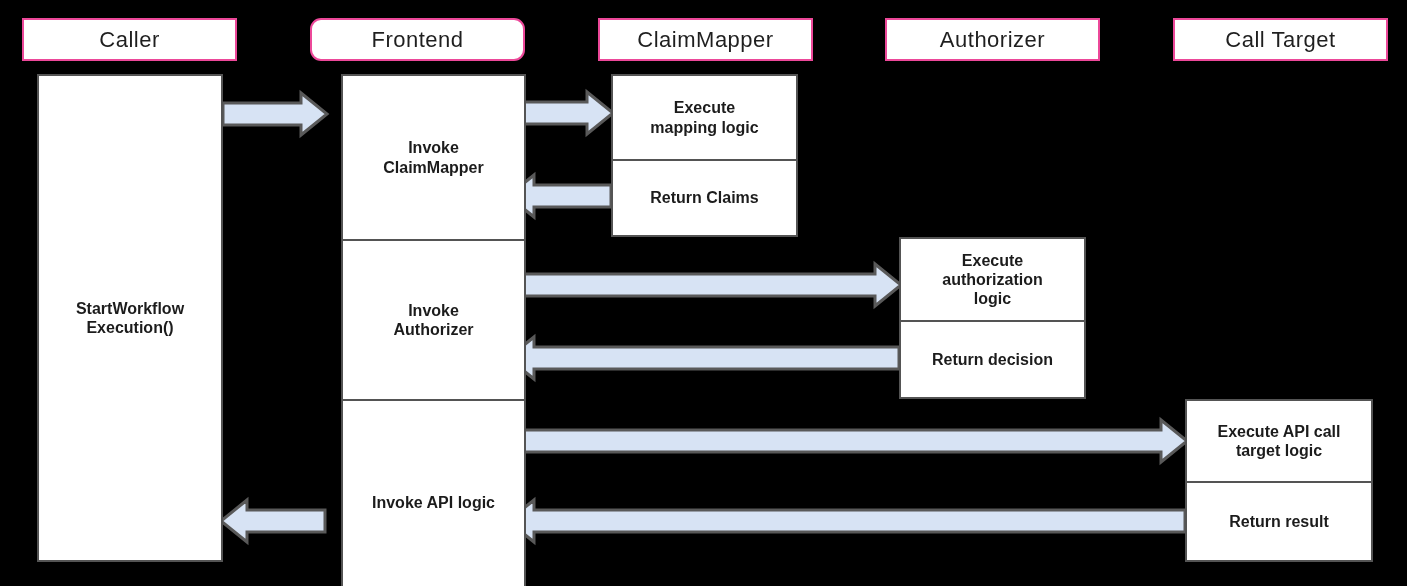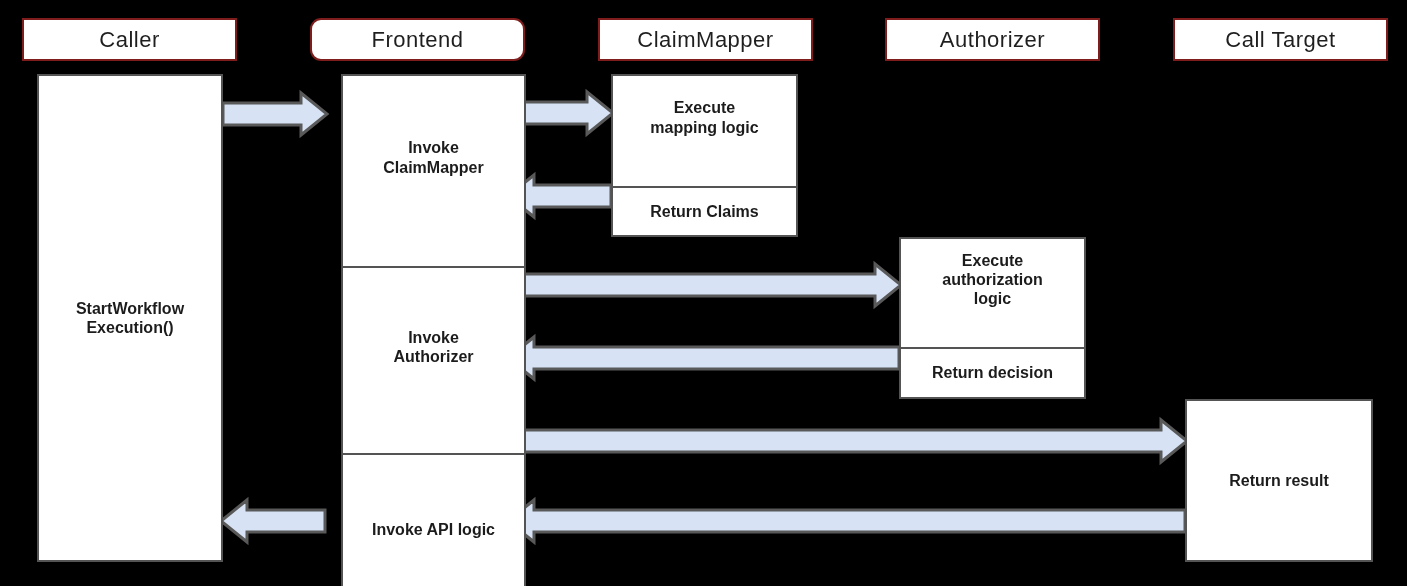--- a/index.html
+++ b/index.html
@@ -13,21 +13,21 @@
     height: 586px;
     background: #000000;
     font-family: "Liberation Sans", sans-serif;
     overflow: hidden;
   }
   .hdr {
     position: absolute;
     top: 18px;
     height: 43px;
     background: #ffffff;
-    border: 2px solid #7f1d1d;
+    border: 2px solid #ec4899;
     box-sizing: border-box;
     display: flex;
     align-items: center;
     justify-content: center;
     font-size: 22px;
     font-weight: 400;
     letter-spacing: 0.5px;
     color: #1f1f1f;
     z-index: 2;
   }
@@ -48,21 +48,20 @@
     font-size: 16px;
     font-weight: 700;
     line-height: 1.2;
     color: #1c1c1c;
     white-space: pre-line;
     box-sizing: border-box;
     padding: 2px 10px;
   }
   .seg + .seg {
     border-top: 2px solid #545454;
-    margin-top: 27px;
   }
   .arrow-layer {
     position: absolute;
     left: 0;
     top: 0;
     z-index: 1;
   }
   
   .hdr-caller      { left: 22px;   width: 215px; }
   .hdr-frontend    { left: 310px;  width: 215px; border-radius: 11px; }
@@ -128,20 +127,22 @@
   </div>
 
   <div class="actbox box-authorizer">
     <div class="seg seg-0">Execute
 authorization
 logic</div>
     <div class="seg seg-1">Return decision</div>
   </div>
 
   <div class="actbox box-calltarget">
+    <div class="seg seg-0">Execute API call
+target logic</div>
     <div class="seg seg-1">Return result</div>
   </div>
 
   <svg class="arrow-layer" id="arrow-svg" width="1407" height="586" viewBox="0 0 1407 586">
       <polygon points="223,103 301,103 301,93 327,114 301,135 301,125 223,125" fill="#d7e3f4" stroke="#595959" stroke-width="3"></polygon>
       <polygon points="510,102 587,102 587,92 613,113 587,134 587,124 510,124" fill="#d7e3f4" stroke="#595959" stroke-width="3"></polygon>
       <polygon points="611,185 534,185 534,175 508,196 534,217 534,207 611,207" fill="#d7e3f4" stroke="#595959" stroke-width="3"></polygon>
       <polygon points="510,274 875,274 875,264 901,285 875,306 875,296 510,296" fill="#d7e3f4" stroke="#595959" stroke-width="3"></polygon>
       <polygon points="899,347 534,347 534,337 508,358 534,379 534,369 899,369" fill="#d7e3f4" stroke="#595959" stroke-width="3"></polygon>
       <polygon points="510,430 1161,430 1161,420 1187,441 1161,462 1161,452 510,452" fill="#d7e3f4" stroke="#595959" stroke-width="3"></polygon>

